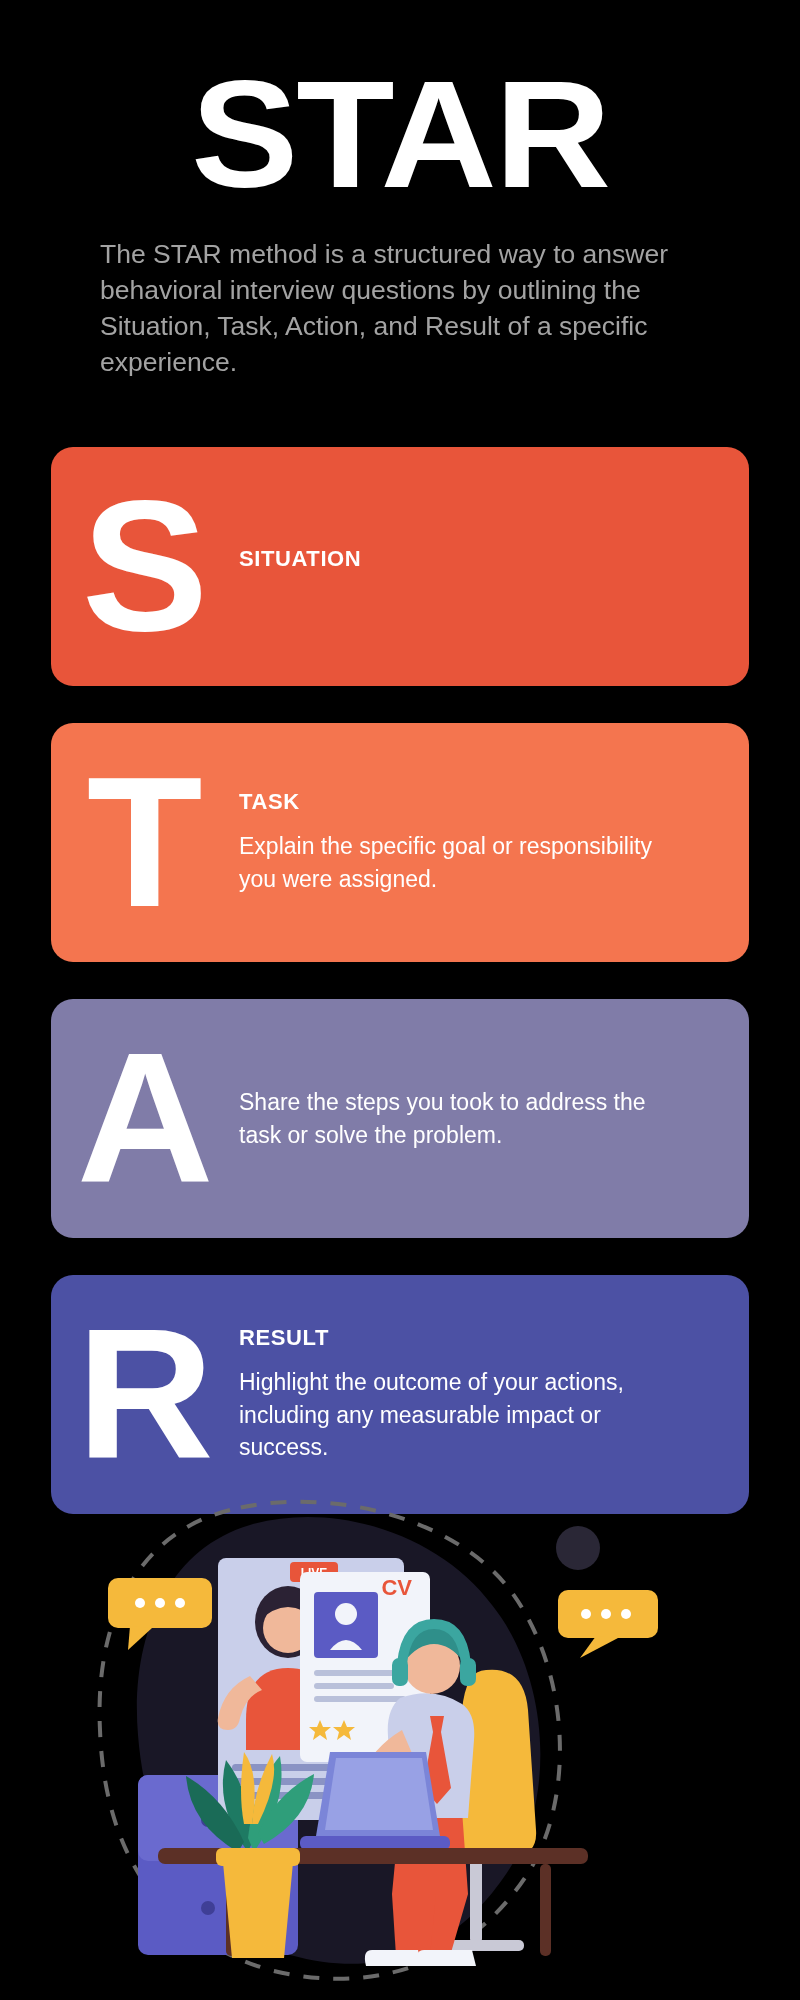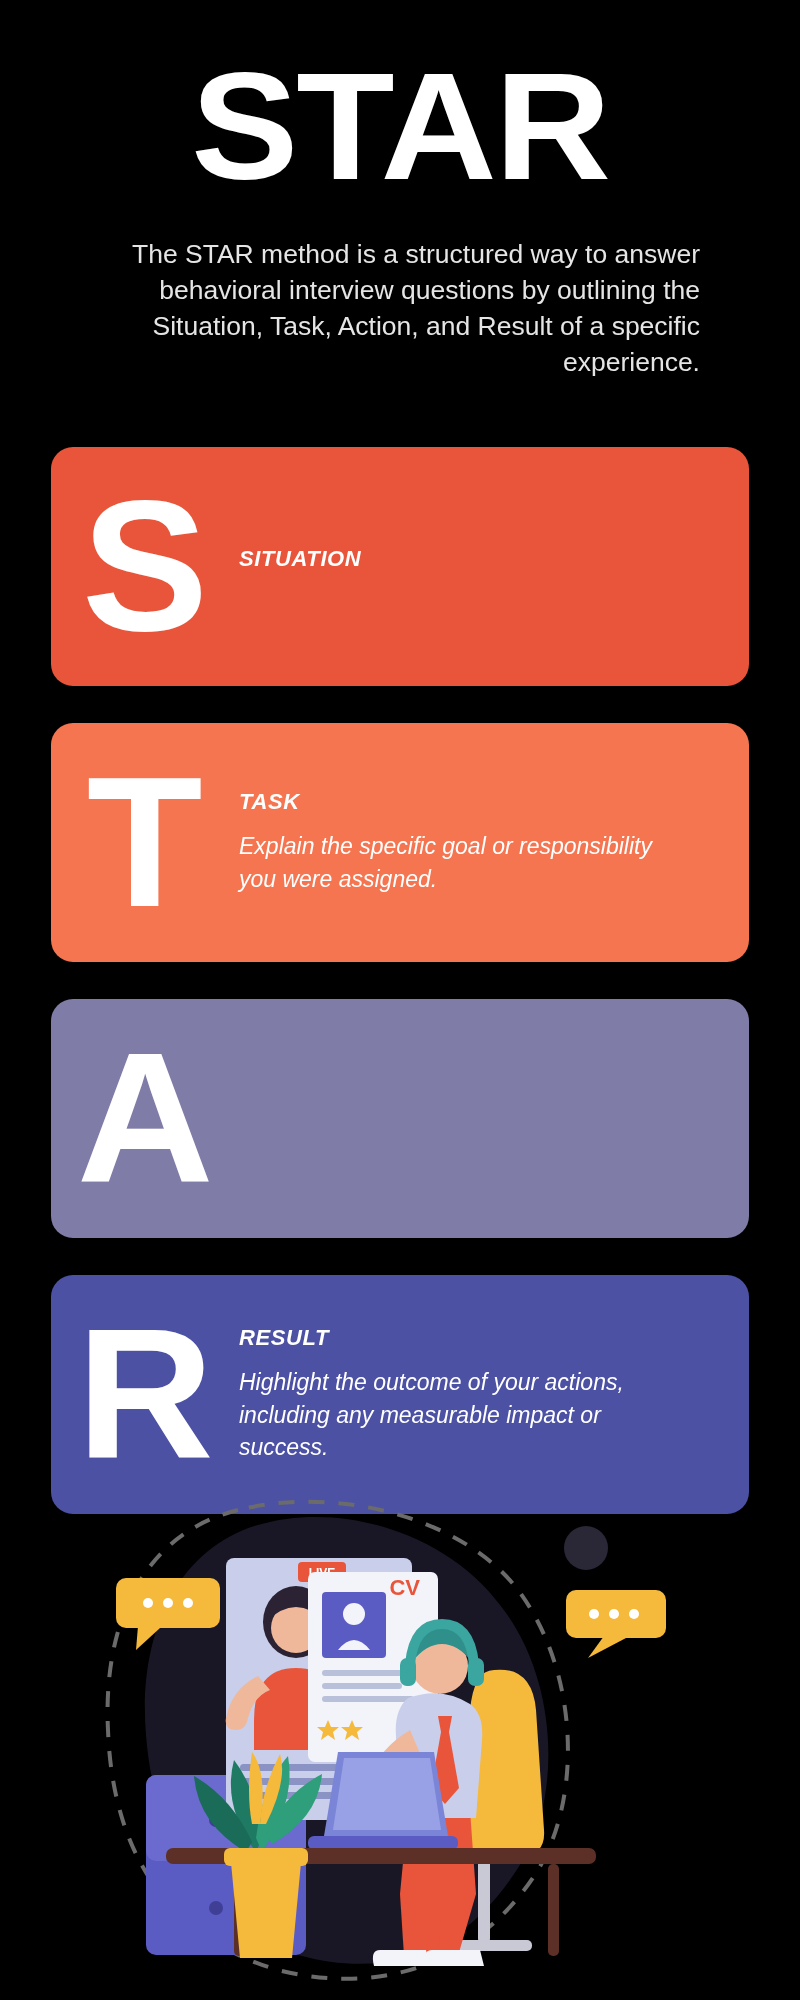--- a/index.html
+++ b/index.html
@@ -9,37 +9,37 @@
     font-family:"Liberation Sans", sans-serif;
     overflow:hidden;
   }
   .page {
     position:relative;
     width:800px; height:2000px;
     background:#000000;
   }
 
   
-  .header { position:absolute; left:0; top:0; width:800px; }
+  .header { position:absolute; left:0; top:8px; width:800px; }
   .title {
     text-align:center;
     color:#FFFFFF;
     font-family:"Liberation Sans", sans-serif;
     font-weight:700;
     font-size:152px;
     letter-spacing:-2px;
     line-height:1;
     margin-top:50px;
     transform:scaleX(1.06);
   }
   .subtitle {
     width:600px;
-    margin:34px auto 0 auto;
-    text-align:right;
-    color:#e5e5e5;
+    margin:26px auto 0 auto;
+    text-align:left;
+    color:#a3a3a3;
     font-size:26.5px;
     line-height:1.36;
     font-weight:400;
   }
 
   
   .cards { position:absolute; left:51px; top:447px; width:698px; }
   .card {
     position:relative;
     width:698px;
@@ -64,21 +64,20 @@
     line-height:0.82;
     transform:scaleX(1.02);
     user-select:none;
   }
   .card-body {
     flex:1 1 auto;
     padding:50px 44px 50px 0;
     display:flex;
     flex-direction:column;
     justify-content:center;
-    font-style:italic;
   }
   .card-heading {
     color:#FFFFFF;
     font-weight:700;
     font-size:22px;
     letter-spacing:0.6px;
     margin-bottom:15px;
   }
   .card-text {
     color:#FFFFFF;
@@ -89,21 +88,21 @@
   }
 
   .card-1 { background:#E8553A; min-height:239px; }
   .card-2 { background:#F4754F; min-height:239px; }
   .card-3 { background:#807CA8; min-height:239px; }
   .card-4 { background:#4C51A4; min-height:239px; }
 
   
   .illustration {
     position:absolute;
-    left:8px; top:1480px;
+    left:0; top:1480px;
     width:668px; height:520px;
   }
 </style>
 </head>
 <body>
 
 <div class="page">
 
   <div class="header">
     <div class="title">STAR</div>
@@ -129,20 +128,21 @@
         <div class="card-heading">TASK</div>
         <div class="card-text">Explain the specific goal or responsibility you were assigned.</div>
       </div>
     </div>
 
     <div class="card card-3">
       <div class="card-letter-wrap">
         <div class="card-letter">A</div>
       </div>
       <div class="card-body">
+        <div class="card-text">Share the steps you took to address the task or solve the problem.</div>
       </div>
     </div>
 
     <div class="card card-4">
       <div class="card-letter-wrap">
         <div class="card-letter">R</div>
       </div>
       <div class="card-body">
         <div class="card-heading">RESULT</div>
         <div class="card-text">Highlight the outcome of your actions, including any measurable impact or success.</div>

